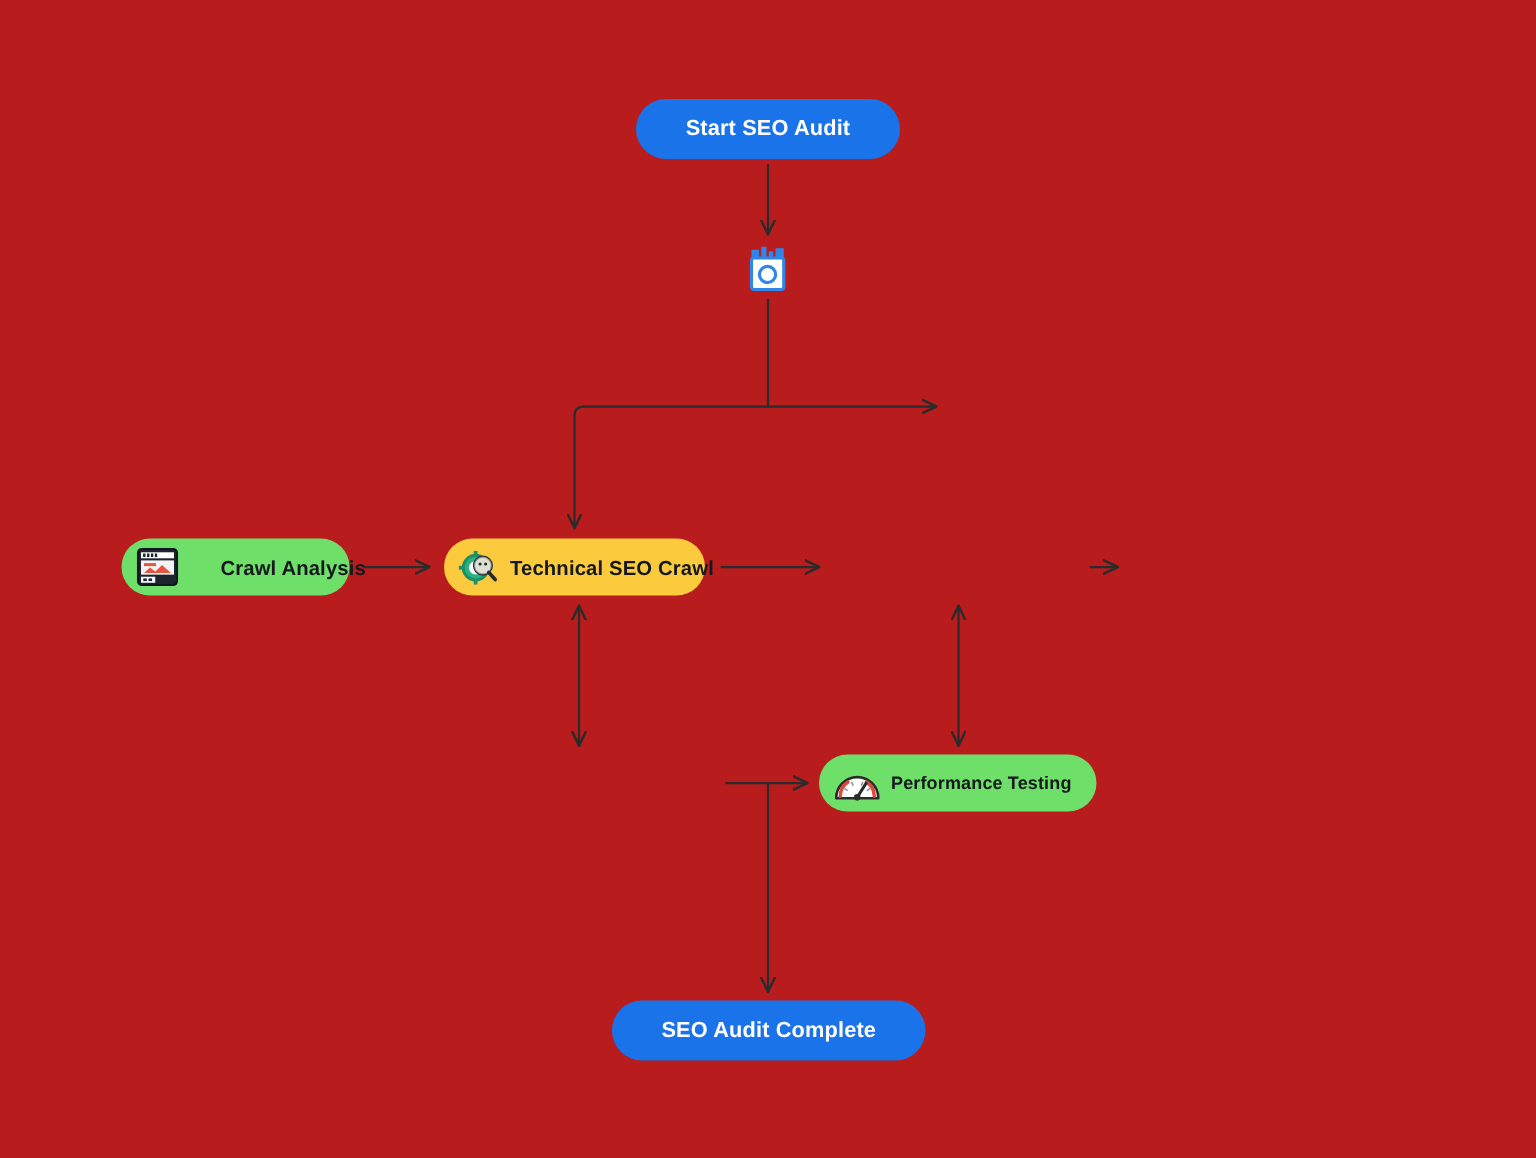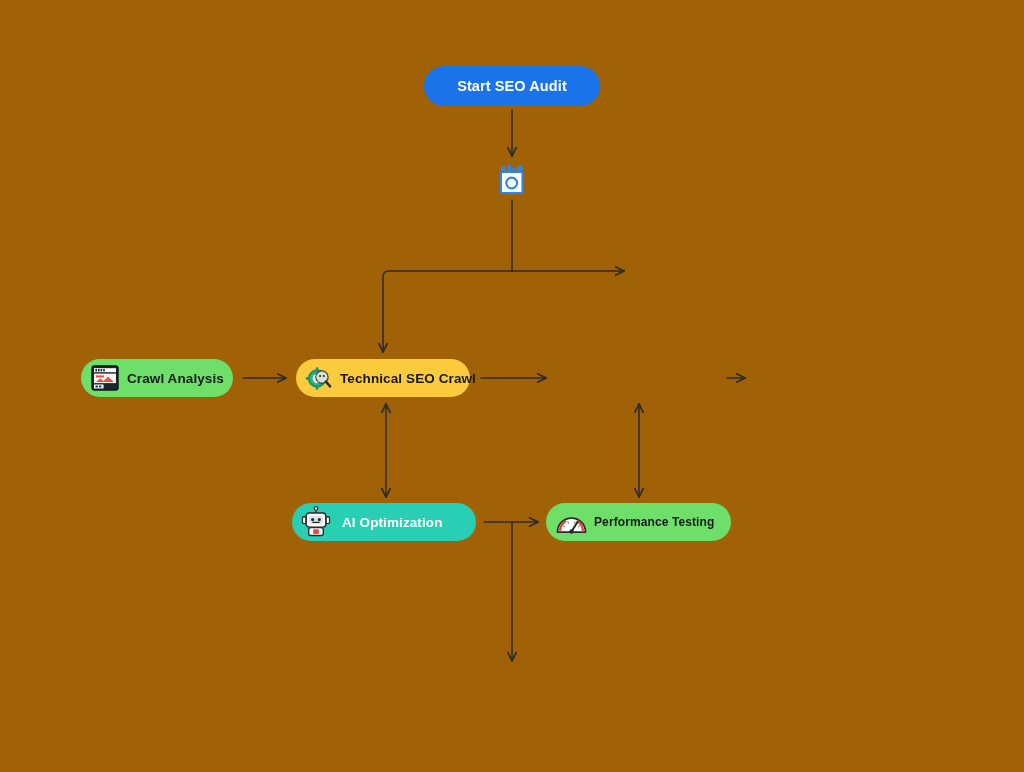--- a/index.html
+++ b/index.html
@@ -4,21 +4,21 @@
 <style>
   html, body {
     margin: 0;
     padding: 0;
     background: #ffffff;
   }
   #canvas {
     position: relative;
     width: 1024px;
     height: 772px;
-    background: #a16207;
+    background: #b91c1c;
     font-family: "Liberation Sans", sans-serif;
     overflow: hidden;
   }
   #edges {
     position: absolute;
     left: 0;
     top: 0;
     width: 1024px;
     height: 772px;
     pointer-events: none;
@@ -49,21 +49,21 @@
     color: #ffffff;
   }
   .terminal .label { font-size: 14.5px; color: #ffffff; }
 
   #node-start      { left: 424px; top: 66px;  width: 176px; height: 40px; background: #1a73e8; }
   #node-complete   { left: 408px; top: 667px; width: 209px; height: 40px; background: #1a73e8; }
 
   
   #node-crawl {
     left: 81px; top: 359px; width: 152px; height: 38px;
-    background: #6ee06a; padding-left: 9px;
+    background: #6ee06a; padding-left: 9px; gap: 20px;
   }
   #node-crawl .label { font-size: 13.5px; color: #15181c; margin-left: 7px; }
 
   #node-technical {
     left: 296px; top: 359px; width: 174px; height: 38px;
     background: #fbcb3d; padding-left: 9px;
   }
   #node-technical .label { font-size: 13.5px; color: #15181c; margin-left: 6px; }
 
   #node-content {
@@ -194,52 +194,37 @@
         <path d="M 21.6 17.2 L 26 22.2" stroke="#2b2b2b" stroke-width="2.6" stroke-linecap="round"></path>
         <circle cx="15.6" cy="11.4" r="1.1" fill="#2b2b2b"></circle>
         <circle cx="19.4" cy="11.4" r="1.1" fill="#2b2b2b"></circle>
       </svg>
     </span>
     <span class="label">Technical SEO Crawl</span>
   </div>
 
 
 
-  <div class="node" id="node-ai">
-    <span class="nicon">
-      <svg viewBox="0 0 34 34" width="32" height="32">
-        <circle cx="17" cy="2.6" r="1.9" fill="#ffffff" stroke="#2b2b2b" stroke-width="1.3"></circle>
-        <path d="M 17 4.6 L 17 7.4" stroke="#2b2b2b" stroke-width="1.3"></path>
-        <rect x="6.6" y="7.4" width="20.8" height="15" rx="3" fill="#ffffff" stroke="#2b2b2b" stroke-width="1.5"></rect>
-        <rect x="9.6" y="10.6" width="14.8" height="8.4" rx="2" fill="#dfe4ea"></rect>
-        <circle cx="13.4" cy="14.4" r="1.7" fill="#2b2b2b"></circle>
-        <circle cx="20.6" cy="14.4" r="1.7" fill="#2b2b2b"></circle>
-        <path d="M 13.6 17.4 L 20.4 17.4" stroke="#2b2b2b" stroke-width="1.2" stroke-linecap="round"></path>
-        <rect x="2.6" y="11.4" width="3.6" height="7.4" rx="1.6" fill="#ffffff" stroke="#2b2b2b" stroke-width="1.4"></rect>
-        <rect x="27.8" y="11.4" width="3.6" height="7.4" rx="1.6" fill="#ffffff" stroke="#2b2b2b" stroke-width="1.4"></rect>
-        <rect x="9.2" y="23" width="15.6" height="8.4" rx="2.4" fill="#ffffff" stroke="#2b2b2b" stroke-width="1.5"></rect>
-        <rect x="14" y="24.6" width="6" height="5.2" rx="1" fill="#e4453c"></rect>
-      </svg>
-    </span>
-    <span class="label">AI Optimization</span>
-  </div>
 
   <div class="node" id="node-performance">
     <span class="nicon">
       <svg viewBox="0 0 34 26" width="33" height="25">
         <path d="M 2.4 23 A 14.6 14.6 0 0 1 31.6 23 Z" fill="#ffffff" stroke="#2b2b2b" stroke-width="1.8" stroke-linejoin="round"></path>
         <path d="M 5.2 21.6 A 11.8 11.8 0 0 1 10.6 11.8" stroke="#e4453c" stroke-width="2.4" fill="none" stroke-linecap="round"></path>
         <path d="M 23.4 11.8 A 11.8 11.8 0 0 1 28.8 21.6" stroke="#e4453c" stroke-width="2.4" fill="none" stroke-linecap="round"></path>
         <g stroke="#8a8f98" stroke-width="1.1" stroke-linecap="round">
           <path d="M 8.4 16.4 L 10 17.6"></path>
           <path d="M 13.2 12.2 L 14.1 13.9"></path>
           <path d="M 20.8 12.2 L 19.9 13.9"></path>
           <path d="M 25.6 16.4 L 24 17.6"></path>
         </g>
         <path d="M 17 22.4 L 23.2 12.6" stroke="#2b2b2b" stroke-width="2.1" stroke-linecap="round"></path>
         <circle cx="17" cy="22.4" r="2.3" fill="#2b2b2b"></circle>
       </svg>
     </span>
     <span class="label">Performance Testing</span>
   </div>
 
+  <div class="node terminal" id="node-complete">
+    <span class="label">SEO Audit Complete</span>
+  </div>
 
 </div>
 
 </body></html>

